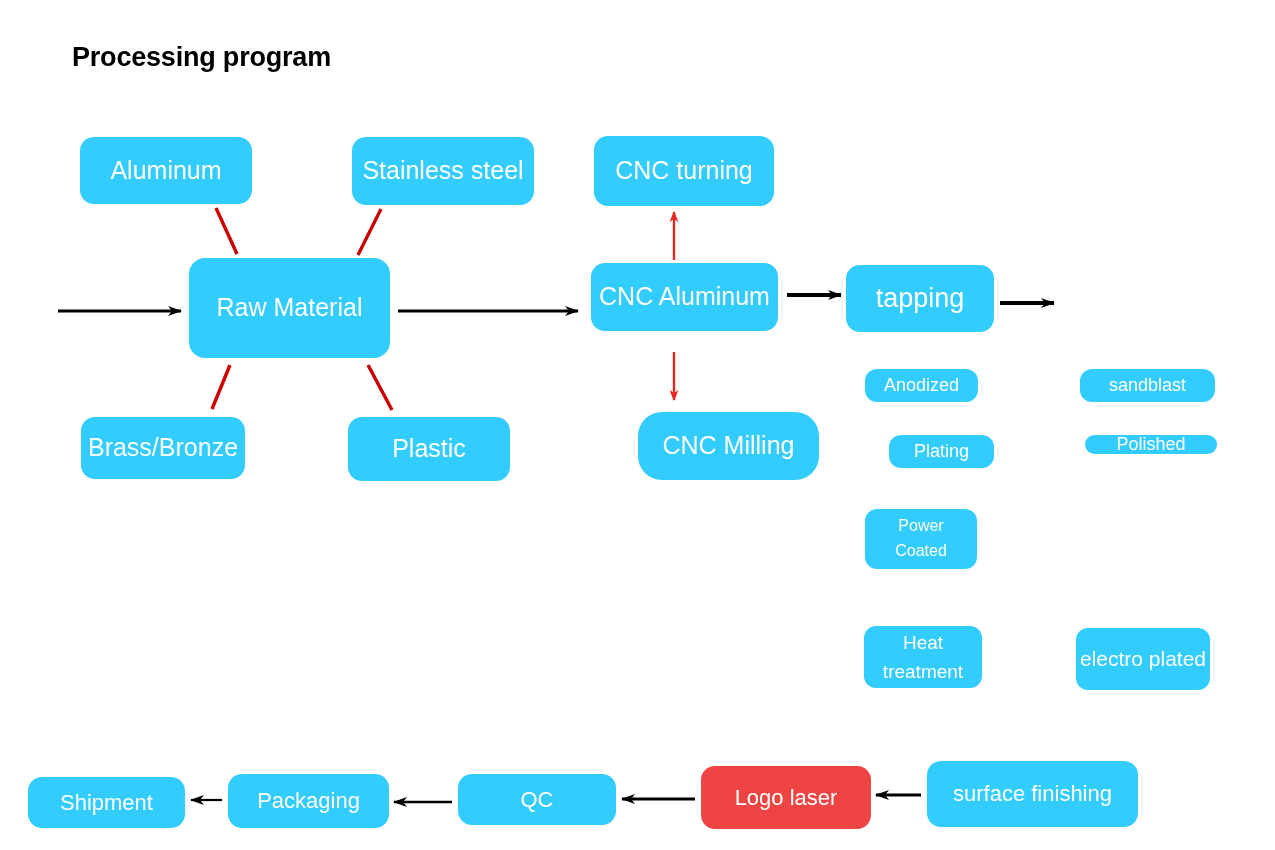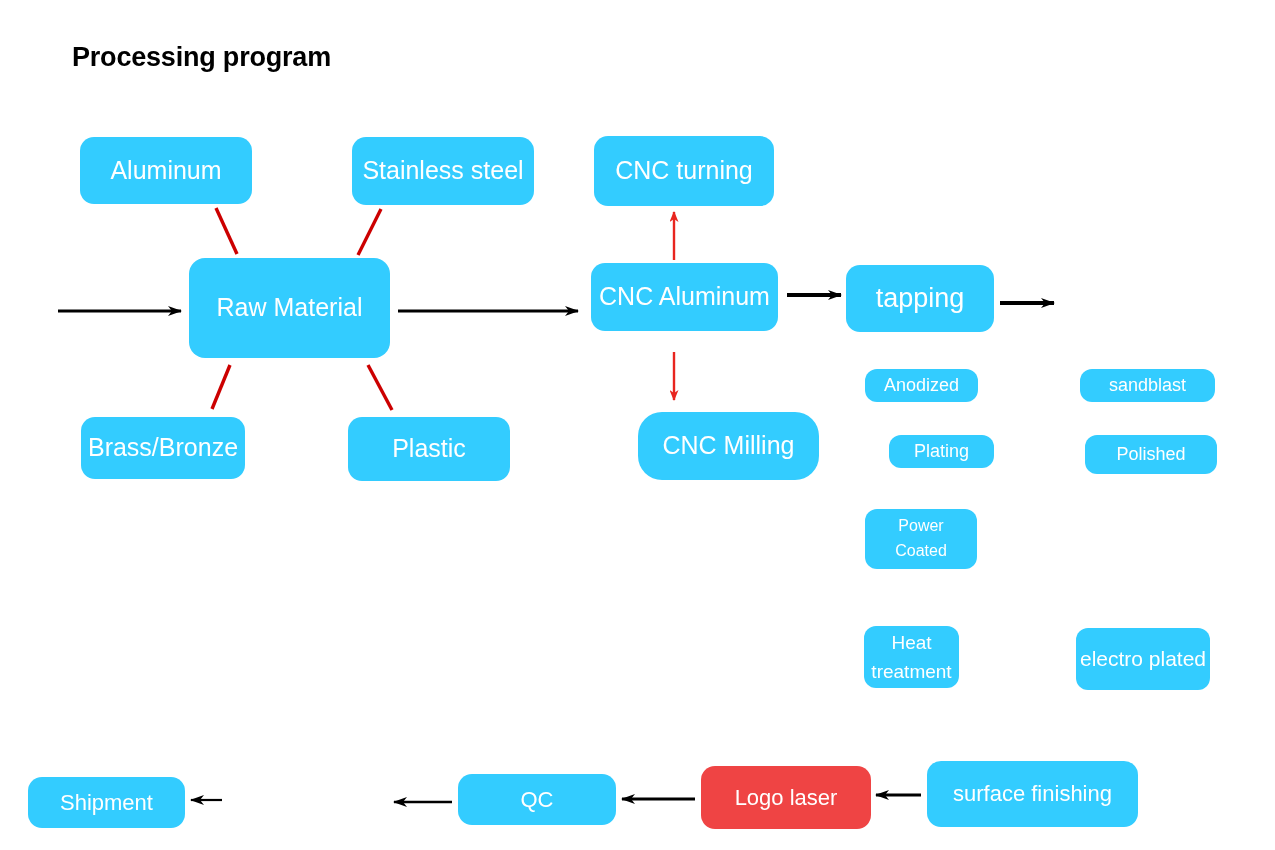--- a/index.html
+++ b/index.html
@@ -101,24 +101,25 @@
 
   <div class="node" style="left: 594px; top: 136px; width: 180px; height: 70px; border-radius: 14px; font-size: 25px; background: rgb(51, 204, 255); color: rgb(255, 255, 255);">CNC turning</div>
   <div class="node" style="left: 591px; top: 263px; width: 187px; height: 68px; border-radius: 14px; font-size: 25px; background: rgb(51, 204, 255); color: rgb(255, 255, 255);">CNC Aluminum</div>
   <div class="node" style="left: 594px; top: 412px; width: 181px; height: 68px; border-radius: 24px; font-size: 25px; background: rgb(51, 204, 255); color: rgb(255, 255, 255); margin-left: 44px;">CNC  Milling</div>
 
   <div class="node" style="left: 846px; top: 265px; width: 148px; height: 67px; border-radius: 14px; font-size: 27px; background: rgb(51, 204, 255); color: rgb(255, 255, 255);">tapping</div>
 
   <div class="node" style="left: 865px; top: 369px; width: 113px; height: 33px; border-radius: 12px; font-size: 18px; background: rgb(51, 204, 255); color: rgb(255, 255, 255);">Anodized</div>
   <div class="node" style="left: 869px; top: 435px; width: 105px; height: 33px; border-radius: 12px; font-size: 18px; background: rgb(51, 204, 255); color: rgb(255, 255, 255); margin-left: 20px;">Plating</div>
   <div class="node wrap" style="left: 865px; top: 509px; width: 112px; height: 60px; border-radius: 12px; font-size: 16px; background: rgb(51, 204, 255); color: rgb(255, 255, 255);">Power<br>Coated</div>
-  <div class="node wrap" style="left: 864px; top: 626px; width: 95px; height: 62px; border-radius: 12px; font-size: 19px; background: rgb(51, 204, 255); color: rgb(255, 255, 255);">Heat<br>treatment</div>
+  <div class="node wrap" style="left: 864px; top: 626px; width: 118px; height: 62px; border-radius: 12px; font-size: 19px; background: rgb(51, 204, 255); color: rgb(255, 255, 255);">Heat<br>treatment</div>
 
   <div class="node" style="left: 1080px; top: 369px; width: 135px; height: 33px; border-radius: 12px; font-size: 18px; background: rgb(51, 204, 255); color: rgb(255, 255, 255);">sandblast</div>
-  <div class="node" style="left: 1085px; top: 435px; width: 132px; height: 39px; border-radius: 12px; font-size: 18px; background: rgb(51, 204, 255); color: rgb(255, 255, 255);">Polished</div>
+  <div class="node" style="left: 1085px; top: 435px; width: 132px; height: 19px; border-radius: 12px; font-size: 18px; background: rgb(51, 204, 255); color: rgb(255, 255, 255);">Polished</div>
   <div class="node" style="left: 1076px; top: 628px; width: 134px; height: 62px; border-radius: 12px; font-size: 21px; background: rgb(51, 204, 255); color: rgb(255, 255, 255);">electro plated</div>
 
   <div class="node" style="left: 927px; top: 761px; width: 211px; height: 66px; border-radius: 14px; font-size: 22px; background: rgb(51, 204, 255); color: rgb(255, 255, 255);">surface finishing</div>
   <div class="node" style="left: 701px; top: 766px; width: 170px; height: 63px; border-radius: 14px; font-size: 22px; background: #ef4444; color: rgb(255, 255, 255);">Logo laser</div>
   <div class="node" style="left: 458px; top: 774px; width: 158px; height: 51px; border-radius: 14px; font-size: 22px; background: rgb(51, 204, 255); color: rgb(255, 255, 255);">QC</div>
+  <div class="node" style="left: 228px; top: 774px; width: 161px; height: 54px; border-radius: 14px; font-size: 22px; background: rgb(51, 204, 255); color: rgb(255, 255, 255);">Packaging</div>
   <div class="node" style="left: 28px; top: 777px; width: 157px; height: 51px; border-radius: 14px; font-size: 22px; background: rgb(51, 204, 255); color: rgb(255, 255, 255);">Shipment</div>
 
 </div>
 
 </body></html>

